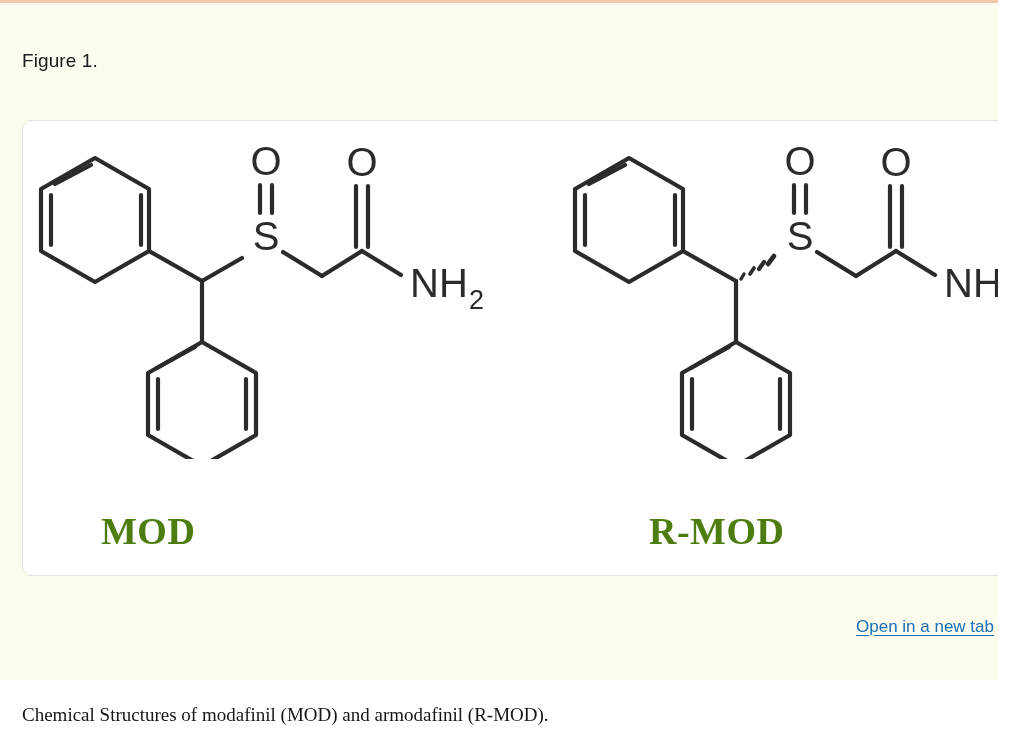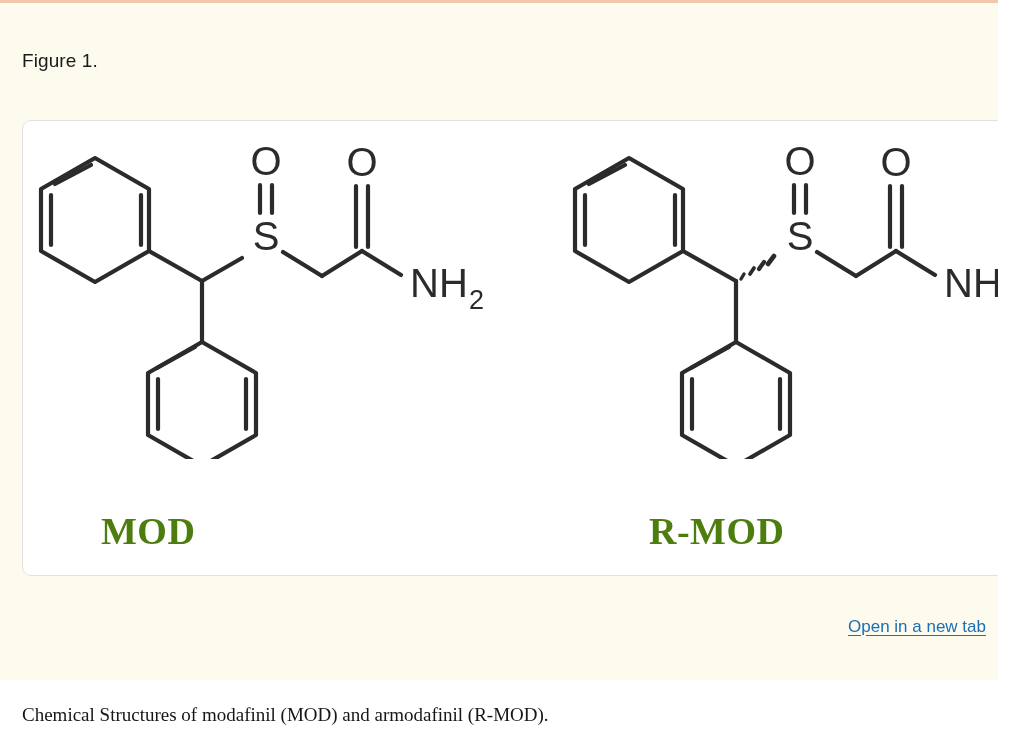--- a/index.html
+++ b/index.html
@@ -96,21 +96,21 @@
   .structure.mod  .compound-name { left: 72px; }
   .structure.rmod .compound-name { left: 86px; }
 
   
   .open-tab-row {
     position: absolute;
     left: 0;
     top: 614px;
     width: 998px;
     text-align: right;
-    padding-right: 12px;
+    padding-right: 4px;
     box-sizing: border-box;
   }
   .open-tab-link {
     font-family: "Liberation Sans", sans-serif;
     font-size: 17px;
     color: #1a6fb5;
     text-decoration: underline;
     text-underline-offset: 3px;
     white-space: nowrap;
     cursor: pointer;

